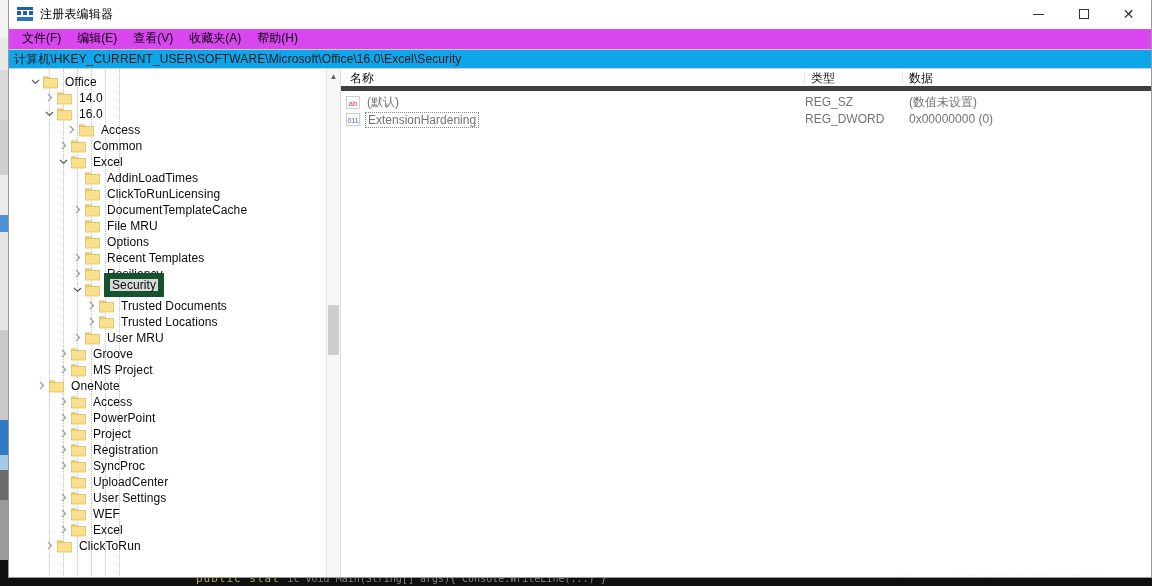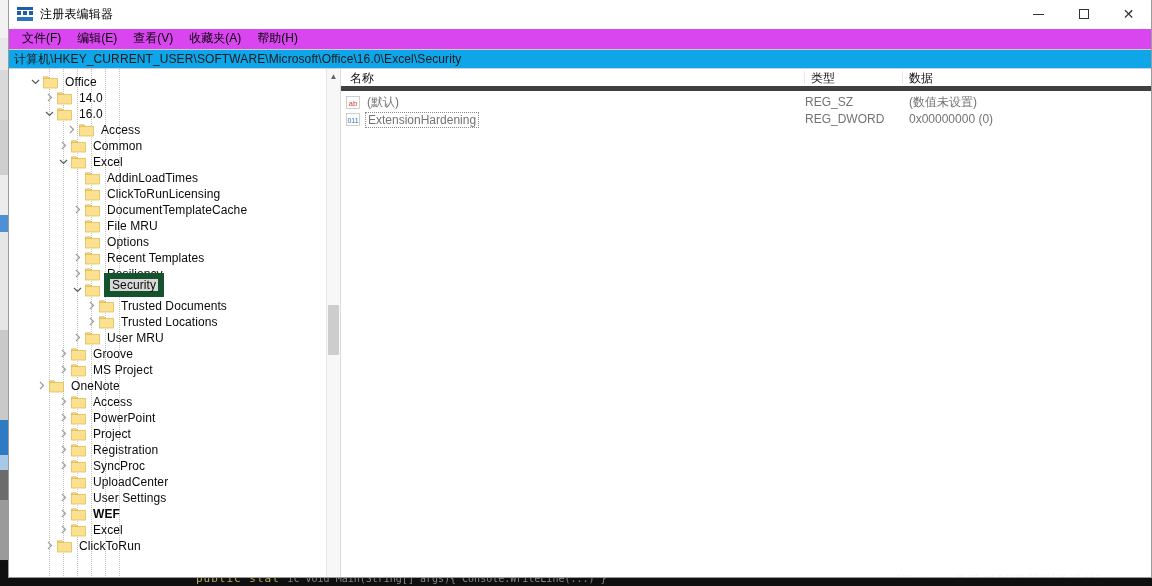--- a/index.html
+++ b/index.html
@@ -675,21 +675,21 @@
               <svg width="9" height="9" viewBox="0 0 9 9">
                 <path d="M3 1 L6.5 4.5 L3 8" stroke="#9b9b9b" fill="none" stroke-width="1.2"></path>
               </svg>
             </span>
             <span class="folder"><svg width="15" height="13" viewBox="0 0 15 13">
                 <path d="M0.5 2.5 L0.5 0.8 L5.2 0.8 L6.6 2.5 Z" fill="#f3d98b" stroke="#d9b551" stroke-width=".7"></path>
                 <rect x="0.5" y="2.4" width="14" height="9.6" fill="#fbe08f" stroke="#dcb84f" stroke-width=".7"></rect>
               </svg></span>
             <span class="flabel">User Settings</span>
           </div>
-          <div class="tnode" style="padding-left: 36px; font-weight: bold;">
+          <div class="tnode" style="padding-left: 36px;">
             <span class="exp">
               <svg width="9" height="9" viewBox="0 0 9 9">
                 <path d="M3 1 L6.5 4.5 L3 8" stroke="#9b9b9b" fill="none" stroke-width="1.2"></path>
               </svg>
             </span>
             <span class="folder"><svg width="15" height="13" viewBox="0 0 15 13">
                 <path d="M0.5 2.5 L0.5 0.8 L5.2 0.8 L6.6 2.5 Z" fill="#f3d98b" stroke="#d9b551" stroke-width=".7"></path>
                 <rect x="0.5" y="2.4" width="14" height="9.6" fill="#fbe08f" stroke="#dcb84f" stroke-width=".7"></rect>
               </svg></span>
             <span class="flabel">WEF</span>

